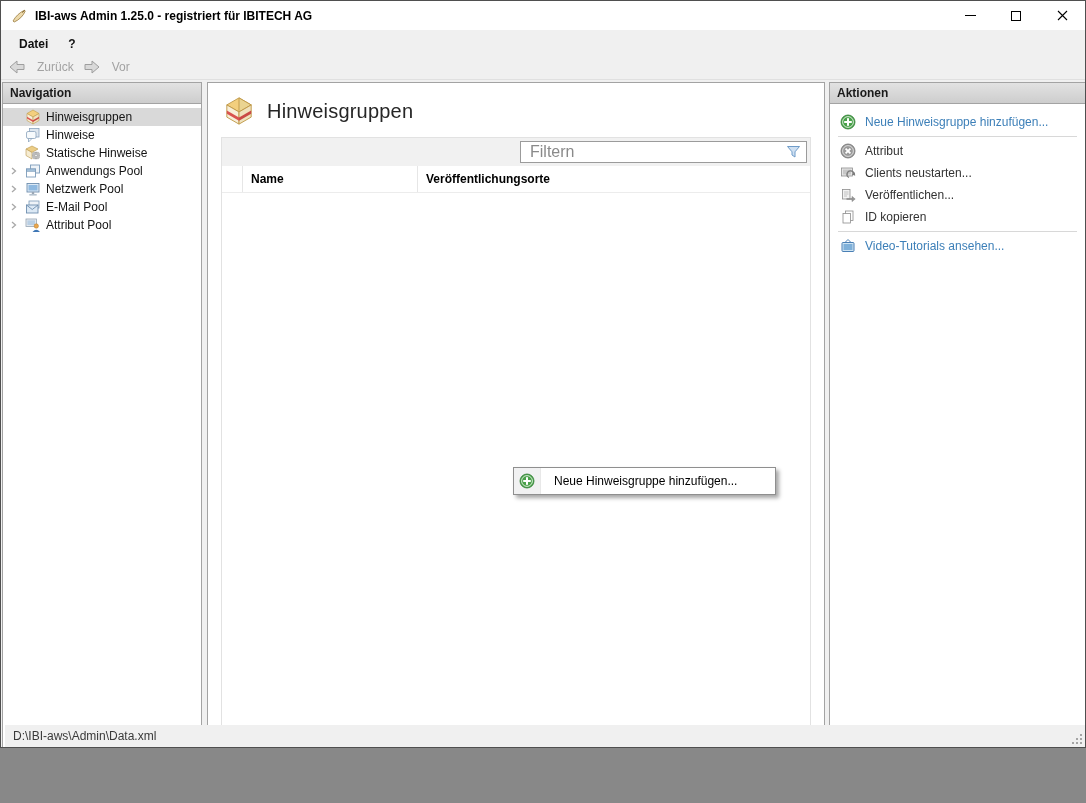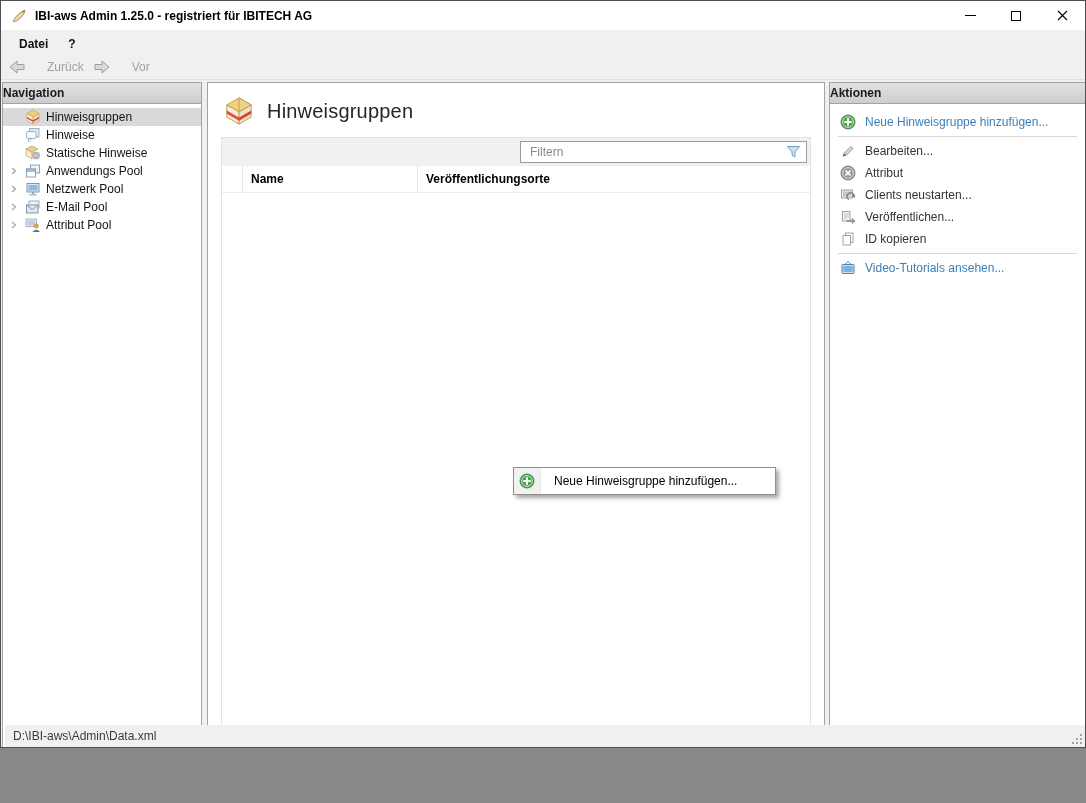--- a/index.html
+++ b/index.html
@@ -16,42 +16,42 @@
   .titlebar .title { font-weight:600; color:#000; }
   .win-controls { position:absolute; right:0; top:0; height:29px; display:flex; }
   .win-btn { width:46px; height:29px; display:flex; align-items:center; justify-content:center; }
   .glyph-min { width:11px; height:1px; background:#000; }
   .glyph-max { width:10px; height:10px; border:1px solid #000; }
   
   .menubar { position:absolute; left:0; top:29px; right:0; height:24px; background:#f0f0f0; display:flex; align-items:flex-end; padding-left:8px; }
   .menu-item { padding:3px 10px; font-weight:600; color:#111; }
   
   .toolbar { position:absolute; left:0; top:53px; right:0; height:26px; background:#f0f0f0; display:flex; align-items:center; padding-left:8px; border-bottom:1px solid #e0e0e0; }
-  .tb-btn { display:flex; align-items:center; gap:22px; margin-right:10px; color:#a2a2a2; }
+  .tb-btn { display:flex; align-items:center; gap:12px; margin-right:10px; color:#a2a2a2; }
   
   .panel { position:absolute; top:81px; height:700px; background:#fff; border:1px solid #a3a3a3; }
   .nav-panel { left:1px; width:200px; }
   .main-panel { left:206px; width:618px; }
   .actions-panel { left:828px; width:257px; }
-  .panel-header { height:21px; background:linear-gradient(#e2e2e2,#cdcdcd); border-bottom:1px solid #a3a3a3; font-weight:700; color:#1a1a1a; line-height:20px; }
+  .panel-header { height:21px; background:linear-gradient(#e2e2e2,#cdcdcd); border-bottom:1px solid #a3a3a3; font-weight:700; color:#1a1a1a; line-height:20px; padding-left:7px; }
   
   .nav-list { list-style:none; padding-top:4px; }
   .nav-row { height:18px; display:flex; align-items:center; }
   .nav-row.selected { background:#d9d9d9; }
   .nav-chev { width:22px; display:flex; justify-content:center; align-items:center; flex:0 0 auto; }
   .nav-ico { width:16px; height:16px; flex:0 0 auto; margin-right:5px; }
   .nav-label { color:#141414; white-space:nowrap; }
   
   .page-header { display:flex; align-items:center; padding:13px 0 0 16px; }
   .page-header .big-ico { width:30px; height:30px; }
   .page-title { font-size:20px; font-weight:400; color:#262626; margin-left:13px; letter-spacing:0.2px; }
   .table-area { position:absolute; left:13px; right:13px; top:54px; bottom:15px; border:1px solid #e2e2e2; display:flex; flex-direction:column; background:#fff; }
   .filter-row { height:28px; background:#f1f1f1; position:relative; flex:0 0 auto; }
   .filter-box { position:absolute; right:3px; top:3px; width:287px; height:22px; background:#fff; border:1px solid #9b9b9b; display:flex; align-items:center; }
-  .filter-box input { border:none; outline:none; flex:1; height:100%; font-family:"Liberation Sans",sans-serif; font-size:12px; padding-left:9px; color:#222; background:transparent; }
+  .filter-box input { border:none; outline:none; flex:1; height:100%; font-family:"Liberation Sans",sans-serif; font-size:16px; padding-left:9px; color:#222; background:transparent; }
   .filter-box input::placeholder { color:#8a8a8a; opacity:1; }
   .funnel { margin-right:5px; flex:0 0 auto; }
   .thead { height:27px; display:flex; align-items:flex-end; border-bottom:1px solid #ececec; flex:0 0 auto; }
   .th0 { width:21px; height:100%; border-right:1px solid #e6e6e6; }
   .th1 { width:175px; height:100%; border-right:1px solid #e6e6e6; display:flex; align-items:center; padding-left:8px; font-weight:600; color:#000; }
   .th2 { flex:1; height:100%; display:flex; align-items:center; padding-left:8px; font-weight:600; color:#000; }
   .tbody { flex:1; background:#fff; }
   
   .context-menu { position:absolute; left:305px; top:384px; width:263px; height:28px; background:#fff; border:1px solid #8f8f8f; box-shadow:3px 3px 4px rgba(0,0,0,0.35); display:flex; align-items:stretch; }
   .cm-gutter { width:27px; background:#f1f1f2; border-right:1px solid #e8e8e8; display:flex; align-items:center; justify-content:center; flex:0 0 auto; }
@@ -266,27 +266,20 @@
           <circle cx="8" cy="8" r="7" fill="#4aa14a" stroke="#2e7d32" stroke-width="0.8"></circle>
           <circle cx="8" cy="8" r="5.4" fill="none" stroke="#ffffff" stroke-width="0.9" opacity="0.85"></circle>
           <rect x="7" y="4.2" width="2" height="7.6" fill="#fff"></rect>
           <rect x="4.2" y="7" width="7.6" height="2" fill="#fff"></rect>
         </svg>
         <span class="a-label">Neue Hinweisgruppe hinzufügen...</span>
       </div>
 
       <div class="action-sep"></div>
 
-      <div class="action-item disabled">
-        <svg class="a-ico" viewBox="0 0 16 16">
-          <path d="M3,13.2 L4.1,10.2 L11,3.2 L13.2,5.4 L6.3,12.4 L3,13.2 Z" fill="#d4d4d4" stroke="#8f8f8f" stroke-width="0.8"></path>
-          <path d="M3,13.2 L4.1,10.2 L6.3,12.4 Z" fill="#6f6f6f"></path>
-        </svg>
-        <span class="a-label">Bearbeiten...</span>
-      </div>
 
       <div class="action-item disabled">
         <svg class="a-ico" viewBox="0 0 16 16">
           <circle cx="8" cy="8" r="7" fill="#9a9a9a" stroke="#6f6f6f" stroke-width="0.8"></circle>
           <circle cx="8" cy="8" r="5.4" fill="none" stroke="#ffffff" stroke-width="0.9" opacity="0.7"></circle>
           <path d="M5.6,5.6 L10.4,10.4 M10.4,5.6 L5.6,10.4" stroke="#fff" stroke-width="1.8"></path>
         </svg>
         <span class="a-label">Attribut</span>
       </div>
 

